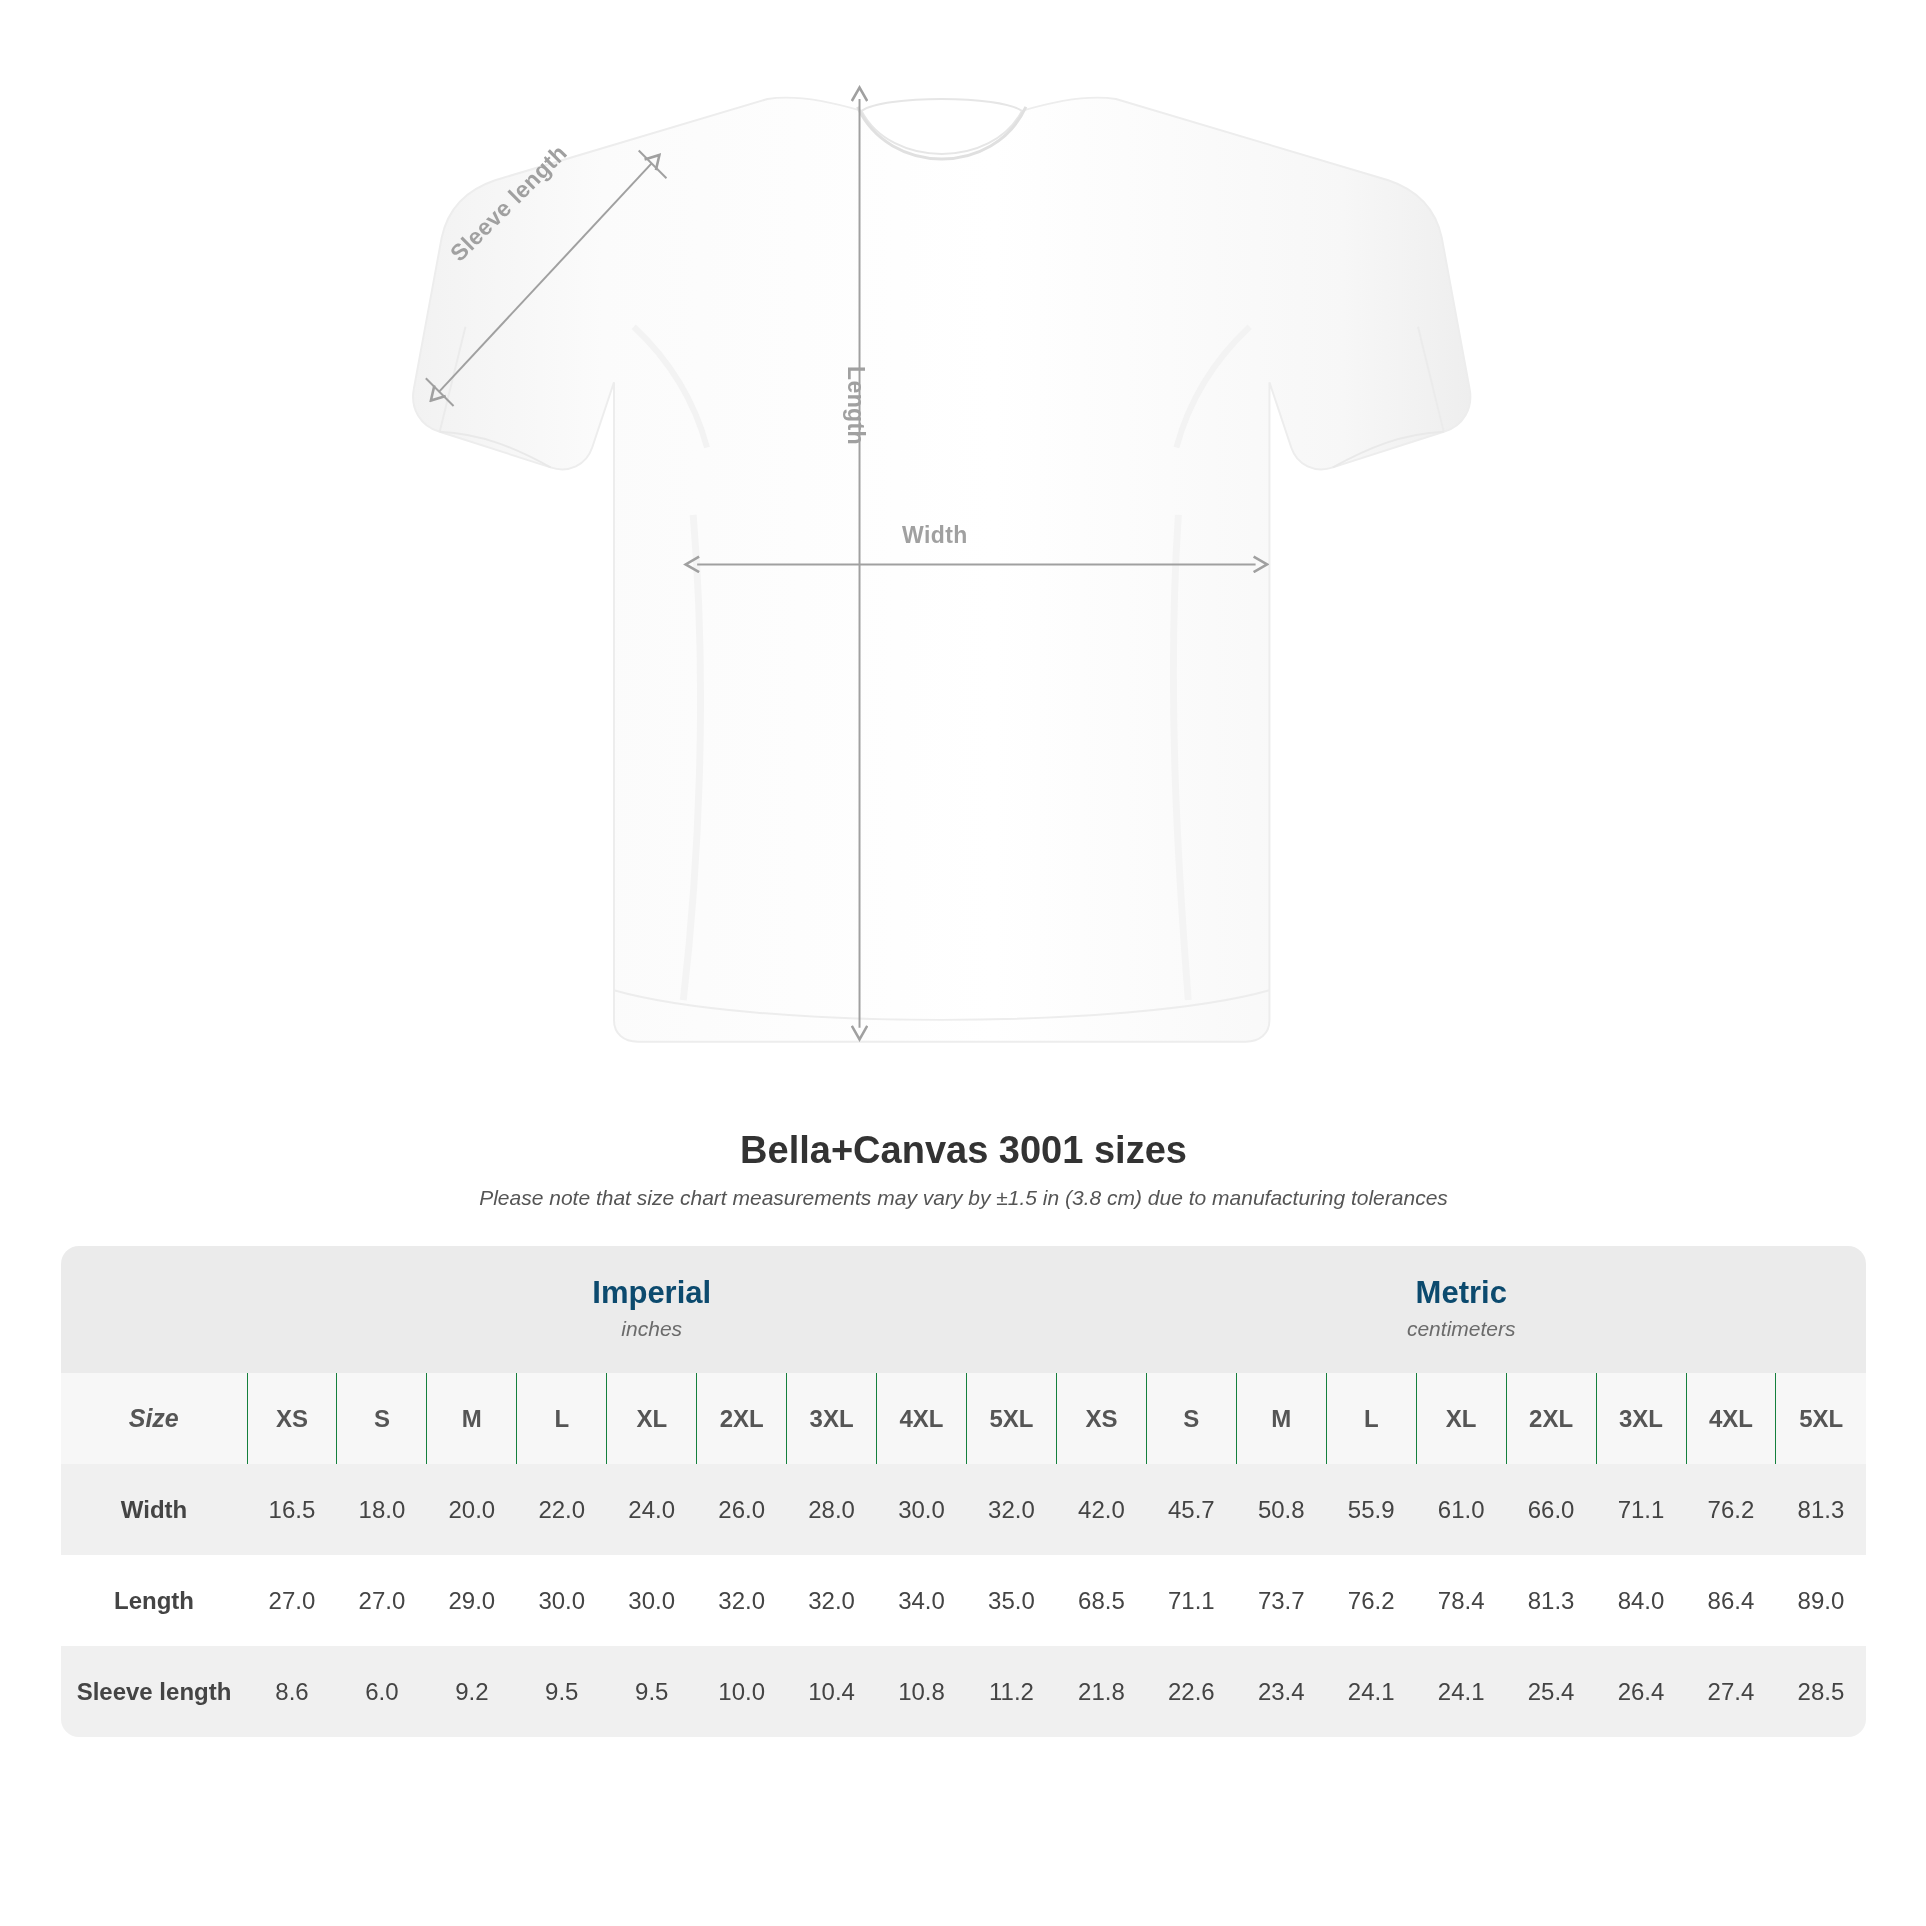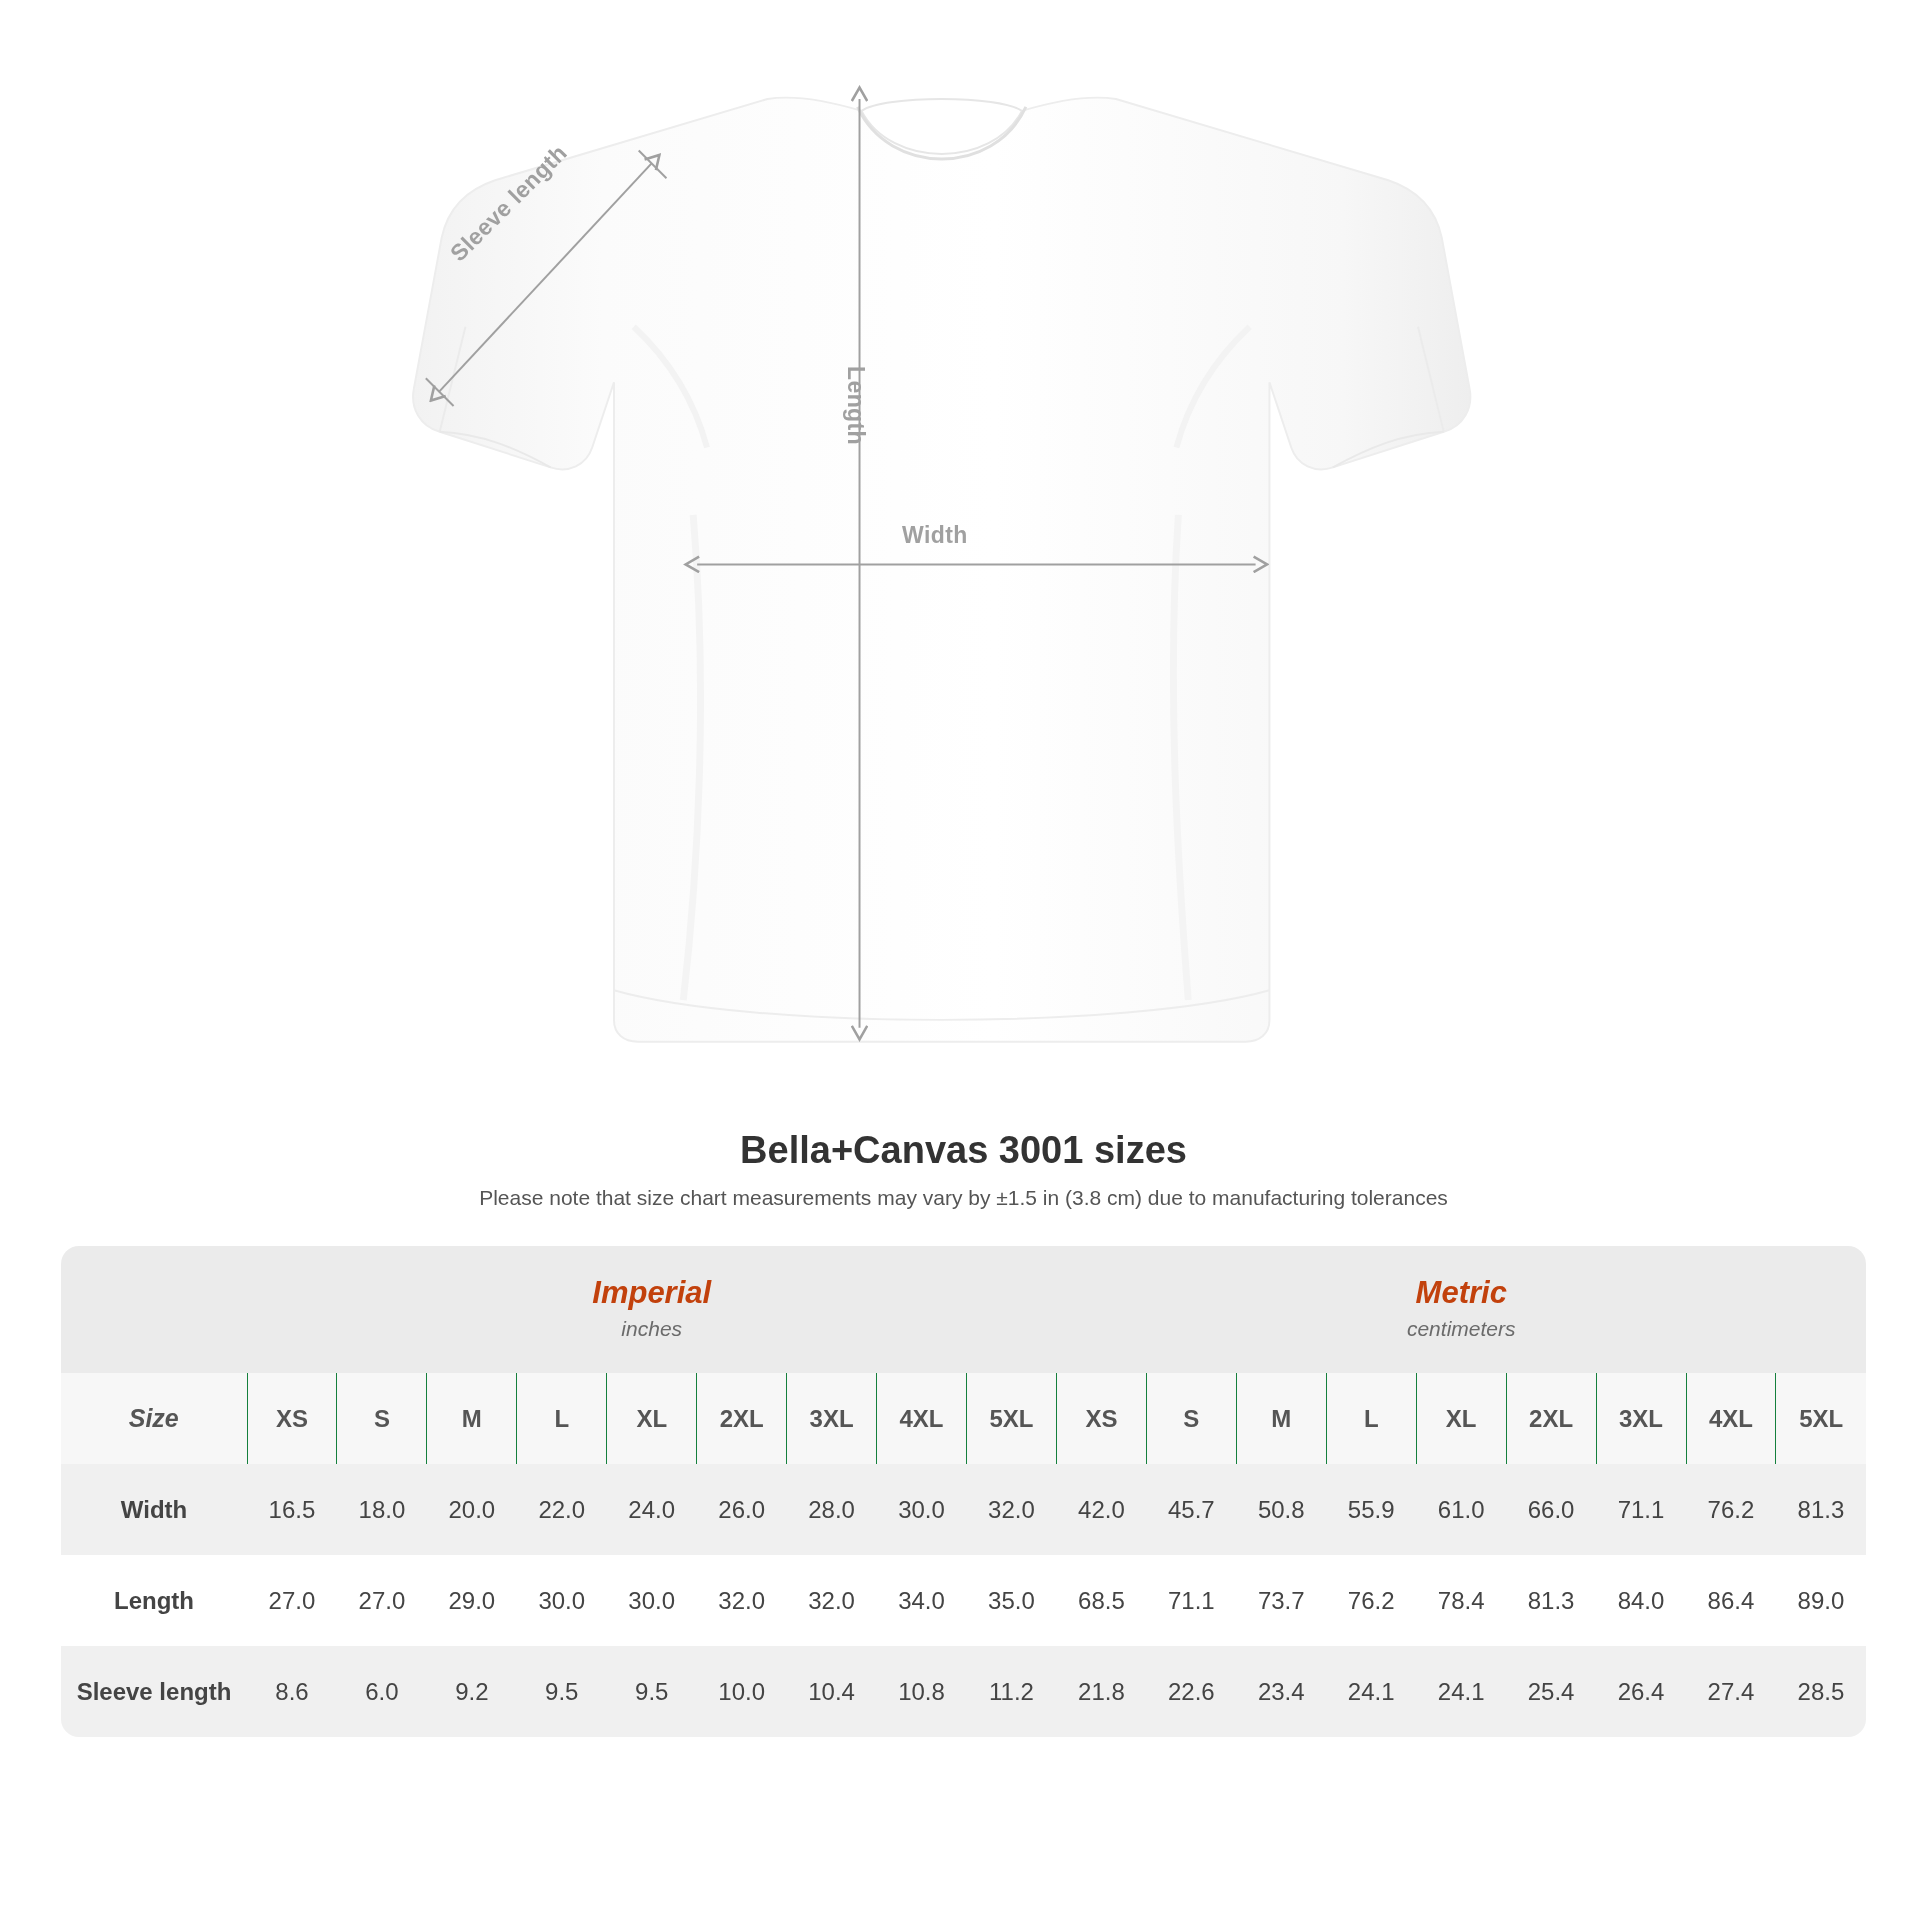--- a/index.html
+++ b/index.html
@@ -65,20 +65,21 @@
     margin-top: 20px;
   }
   .chart-title {
     font-size: 38px;
     font-weight: bold;
     color: #333333;
     margin: 8px 0 14px 0;
   }
   .chart-note {
     font-size: 21px;
+    font-style: italic;
     color: #555555;
     margin: 0;
   }
 
   
   .table-wrap {
     margin: 36px 61px 0 61px;
     border-radius: 18px;
     overflow: hidden;
   }
@@ -95,22 +96,21 @@
     padding: 0;
   }
   .unit-head {
     background: #ebebeb;
     height: 127px;
     vertical-align: middle;
   }
   .unit-name {
     font-size: 31px;
     font-weight: bold;
-    font-style: italic;
-    color: #c2410c;
+    color: #0c4a6e;
     line-height: 1.25;
   }
   .unit-sub {
     font-size: 21px;
     font-style: italic;
     color: #6b6b6b;
     line-height: 1.5;
   }
   .blank-head { background: #ebebeb; }
 

